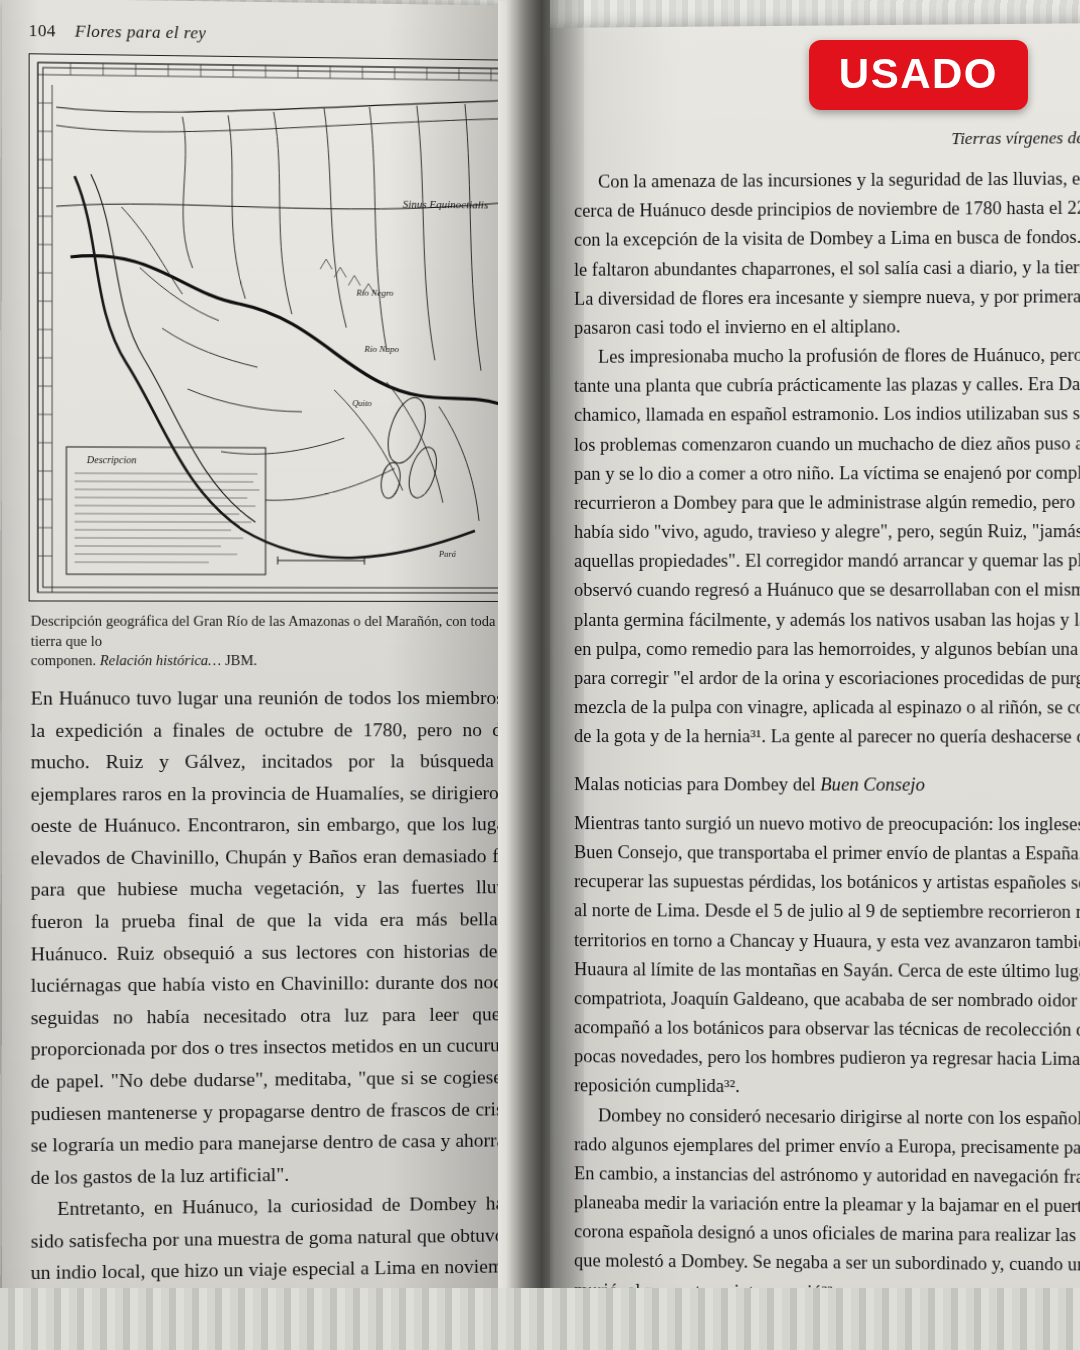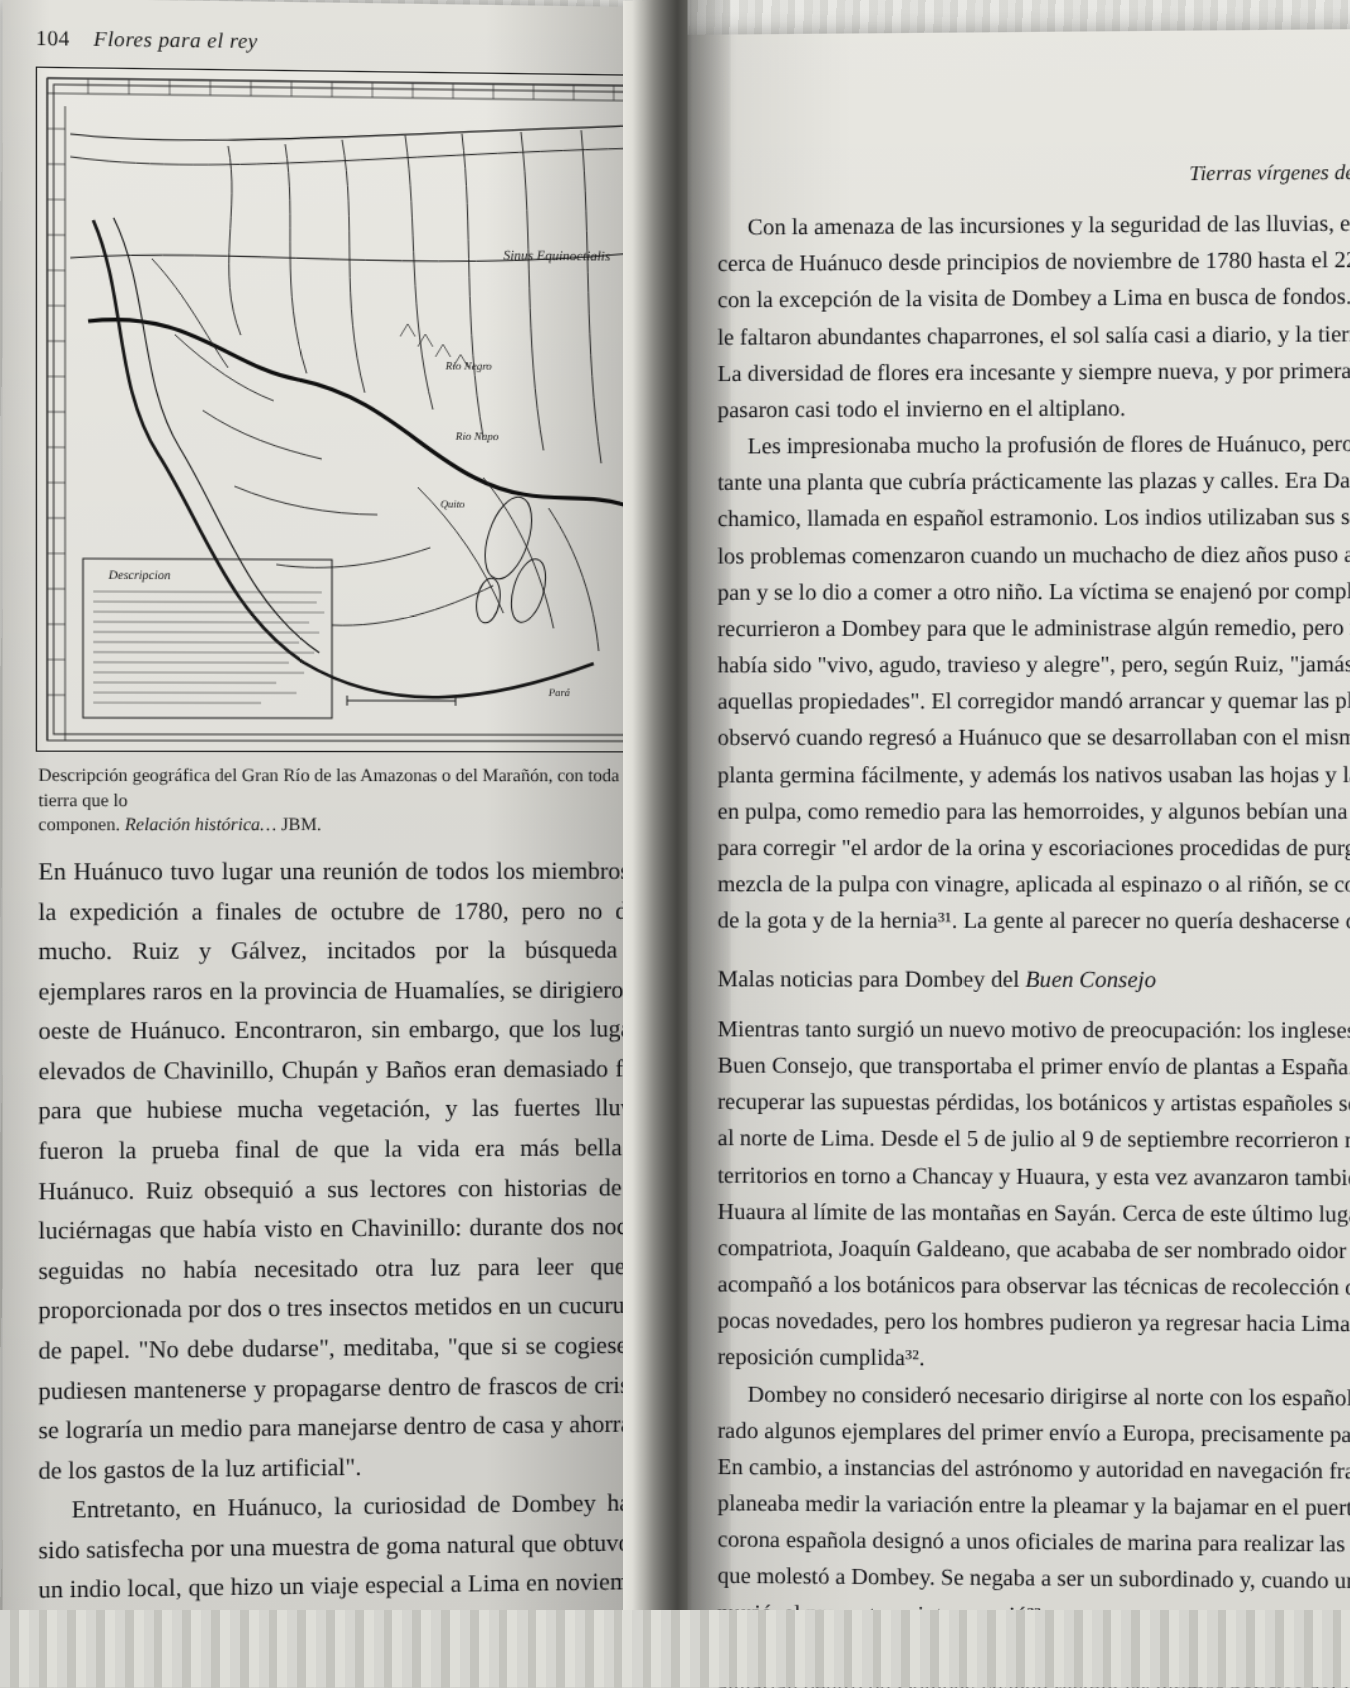--- a/index.html
+++ b/index.html
@@ -447,13 +447,14 @@
 
         <p>Si saltaron chispas por un hecho de poca importancia, ¿qué tentaciones de violencia se</p>
         <p style="text-indent:0">agitarían dentro de Dombey cuando recibió las últimas noticias del Buen Consejo? Todos</p>
 
       </div>
     </div>
   </div>
 
   <div class="surface-bottom"></div>
 
+  <div class="badge">USADO</div>
 </div>
 
 </body></html>

